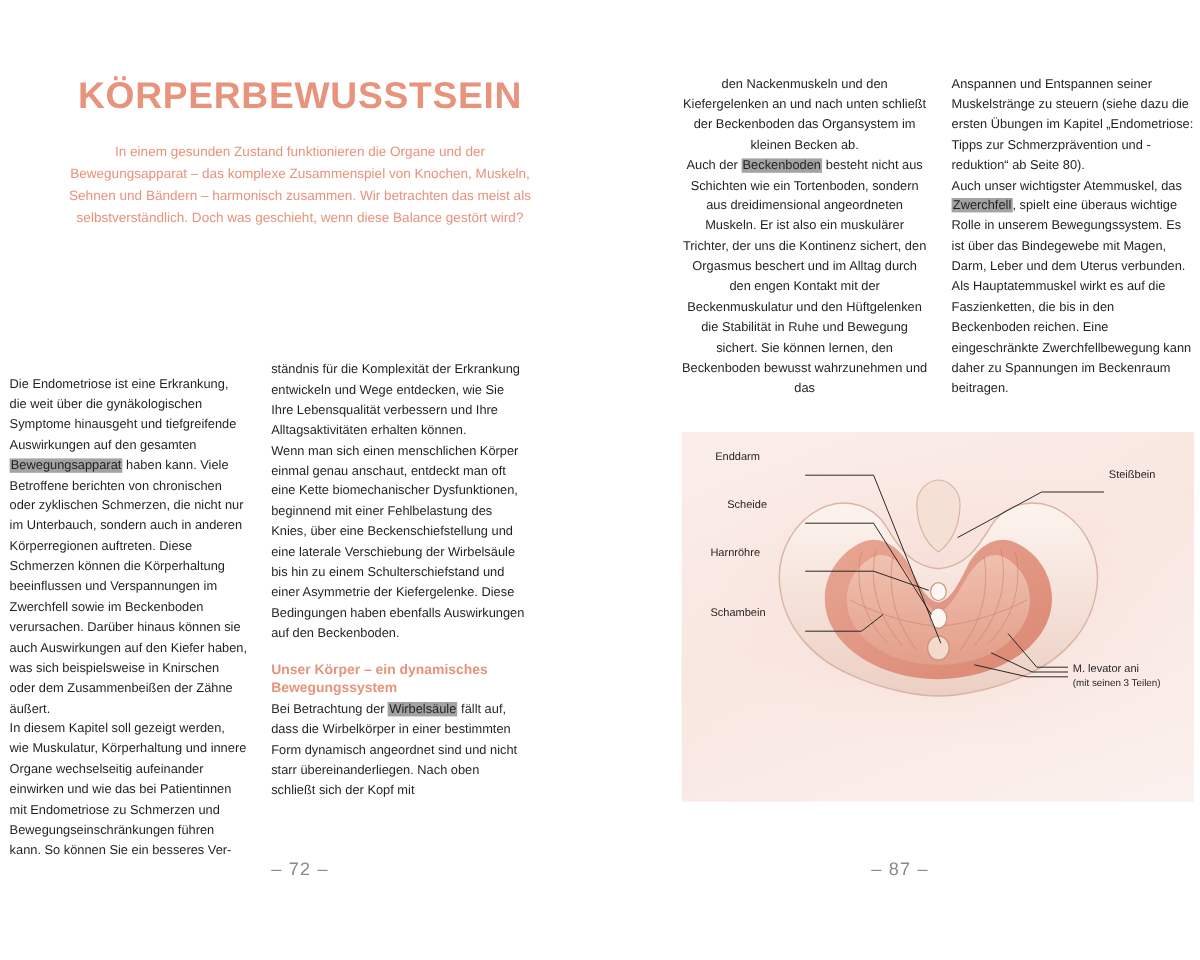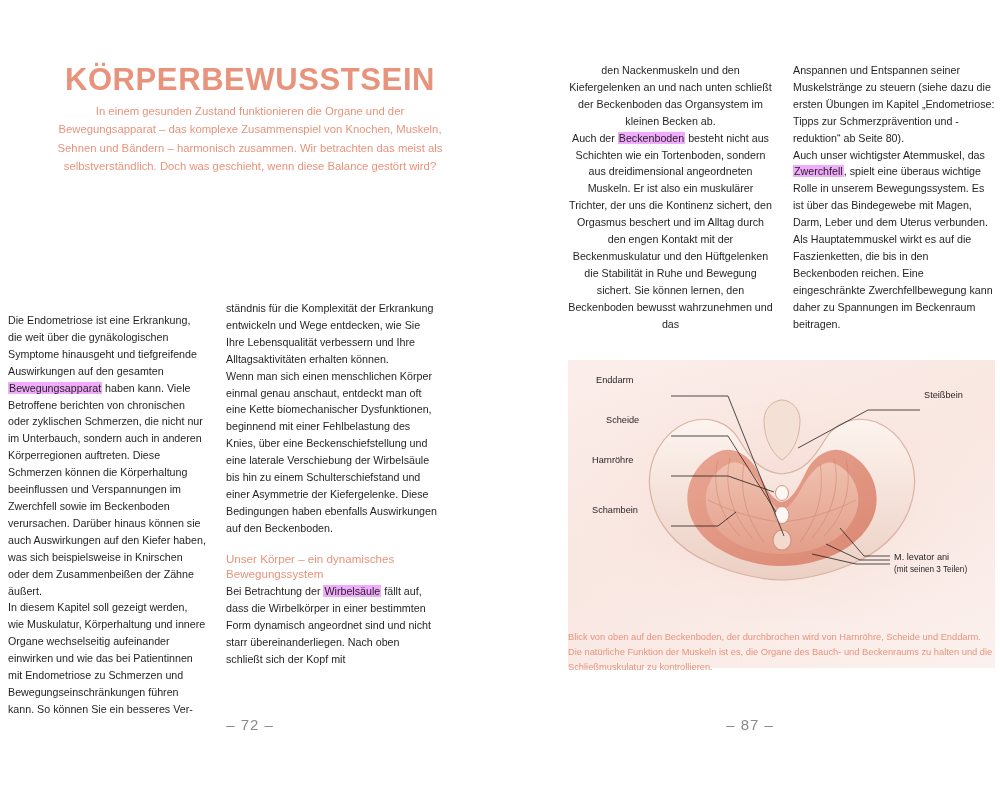--- a/index.html
+++ b/index.html
@@ -44,21 +44,21 @@
     text-align: center;
   }
   .title-line {
     color: #e8937c;
     font-weight: bold;
     font-size: 31px;
     letter-spacing: 0.6px;
     line-height: 1.16;
   }
   .subtitle {
-    margin-top: 4px;
+    margin-top: 20px;
     color: #e8937c;
     font-size: 11.3px;
     line-height: 1.62;
     text-align: center;
     padding: 0 18px;
   }
 
   .col {
     position: absolute;
     font-size: 10.7px;
@@ -70,29 +70,29 @@
     margin: 0;
   }
 
   #col1 { left: 8px;   top: 300px; width: 198px; margin-top: 12px; }
   #col2 { left: 226px; top: 300px; width: 212px; }
   #col3 { left: 568px; top: 62px;  width: 205px; text-align: center; }
   #col4 { left: 793px; top: 62px;  width: 202px; }
 
   .subhead {
     color: #e8937c;
-    font-weight: normal;
+    font-weight: bold;
     font-size: 11.6px;
     line-height: 1.32;
     margin-top: 14px;
     margin-bottom: 2px;
   }
 
   mark.hl {
-    background: #f0abfc;
+    background: #a3a3a3;
     color: #231f20;
     padding: 0 1px;
   }
 
   .folio {
     position: absolute;
     top: 716px;
     width: 100%;
     text-align: center;
     font-size: 15px;
@@ -254,15 +254,14 @@
       <text class="lbl" x="28" y="23">Enddarm</text>
       <text class="lbl" x="38" y="63">Scheide</text>
       <text class="lbl" x="24" y="103">Harnröhre</text>
       <text class="lbl" x="24" y="153">Schambein</text>
       <text class="lbl" x="356" y="38">Steißbein</text>
       <text class="lbl" x="326" y="200">M. levator ani</text>
       <text class="lbl-sm" x="326" y="212">(mit seinen 3 Teilen)</text>
     </svg>
   </div>
 
-  <div class="caption">Blick von oben auf den Beckenboden, der durchbrochen wird von Harnröhre, Scheide und Enddarm. Die natürliche Funktion der Muskeln ist es, die Organe des Bauch- und Beckenraums zu halten und die Schließmuskulatur zu kontrollieren.</div>
 
 </div>
 
 </body></html>

